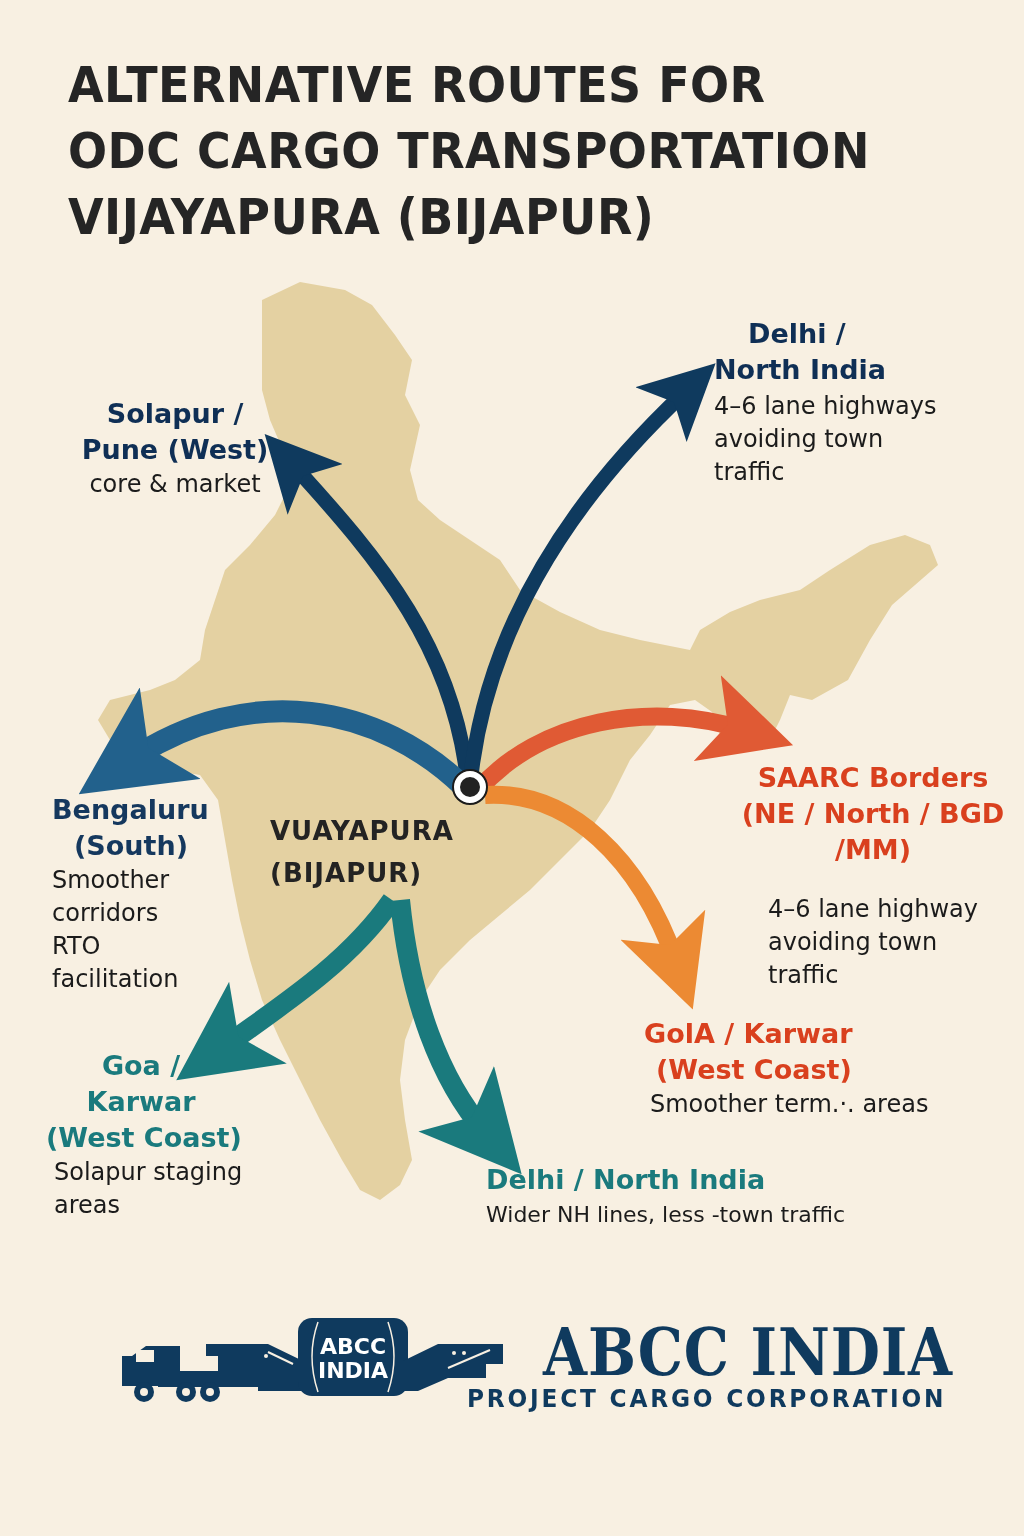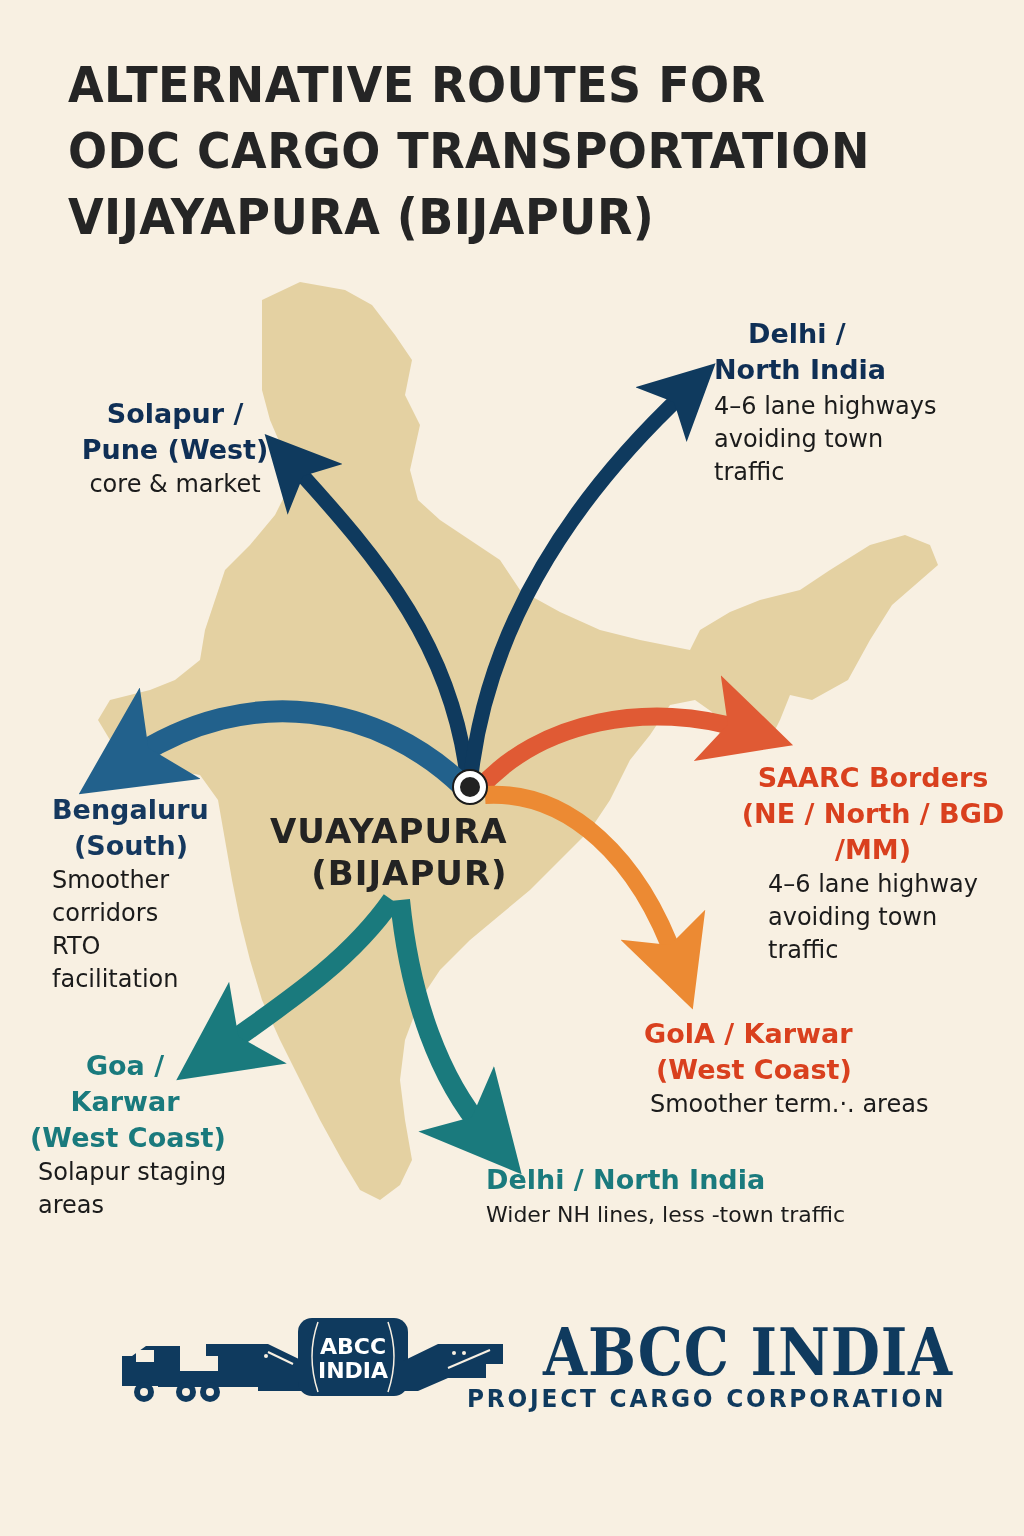--- a/index.html
+++ b/index.html
@@ -22,22 +22,22 @@
   .label { position: absolute; }
   .lbl-title { font-family: "DejaVu Sans", sans-serif; font-weight: bold; font-size: 27px; line-height: 36px; }
   .lbl-desc { font-family: "DejaVu Sans", sans-serif; font-size: 24px; line-height: 33px; color: #1b1b1b; }
   .navy { color: #0f2f55; }
   .red { color: #d9401e; }
   .teal { color: #1a7a7d; }
   .center { text-align: center; }
   .hub-label {
     position: absolute; left: 270px; top: 810px;
     font-family: "DejaVu Sans", sans-serif; font-weight: bold;
-    font-size: 34px; line-height: 42px; color: #232323;
-    letter-spacing: 1px; text-align: right;
+    font-size: 26px; line-height: 42px; color: #232323;
+    letter-spacing: 1px; 
   }
   .brand-logo { position: absolute; left: 118px; top: 1316px; }
   .brand-name {
     position: absolute; left: 543px; top: 1316px;
     font-family: "DejaVu Serif", serif; font-weight: bold;
     font-size: 66px; line-height: 72px; color: #0f3a5e; letter-spacing: 1px;
     transform: scaleX(0.86); transform-origin: left top; white-space: nowrap;
   }
   .brand-sub {
     position: absolute; left: 467px; top: 1384px;
@@ -132,32 +132,32 @@
   <div class="lbl-desc">Smoother</div>
   <div class="lbl-desc">corridors</div>
   <div class="lbl-desc">RTO</div>
   <div class="lbl-desc">facilitation</div>
 </div>
 
 <div class="label" style="left:728px; top:760px; width:290px;">
   <div class="lbl-title red center">SAARC Borders</div>
   <div class="lbl-title red center">(NE / North / BGD</div>
   <div class="lbl-title red center">/MM)</div>
-  <div class="lbl-desc" style="padding-left:40px;">4–6 lane highway</div>
+  <div class="lbl-desc" style="padding-left:40px;margin-top:25px;">4–6 lane highway</div>
   <div class="lbl-desc" style="padding-left:40px;">avoiding town</div>
   <div class="lbl-desc" style="padding-left:40px;">traffic</div>
 </div>
 
 <div class="label" style="left:644px; top:1004px;margin-top:12px;">
   <div class="lbl-title red">GolA / Karwar</div>
   <div class="lbl-title red" style="padding-left:12px;">(West Coast)</div>
   <div class="lbl-desc" style="padding-left:6px;">Smoother term.·. areas</div>
 </div>
 
-<div class="label" style="left:30px; top:1048px;">
+<div class="label" style="left:46px; top:1048px;">
   <div class="lbl-title teal center" style="width:190px;">Goa /</div>
   <div class="lbl-title teal center" style="width:190px;">Karwar</div>
   <div class="lbl-title teal">(West Coast)</div>
   <div class="lbl-desc" style="padding-left:8px;">Solapur staging</div>
   <div class="lbl-desc" style="padding-left:8px;">areas</div>
 </div>
 
 <div class="label" style="left:486px; top:1162px;">
   <div class="lbl-title teal">Delhi / North India</div>
   <div class="lbl-desc" style="font-size:22px;">Wider NH lines,  less -town traffic</div>

